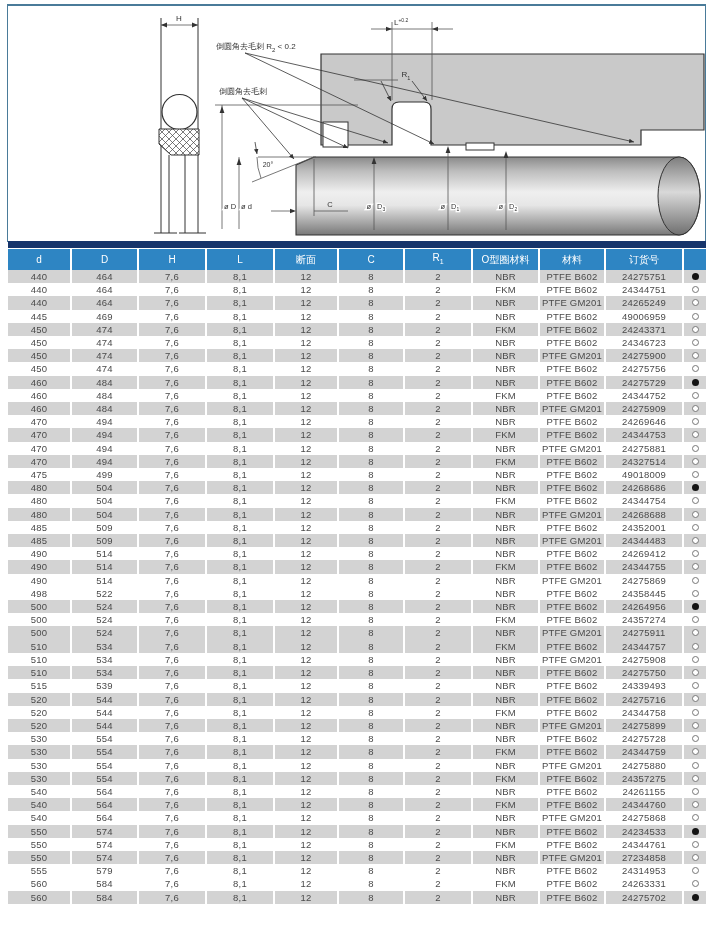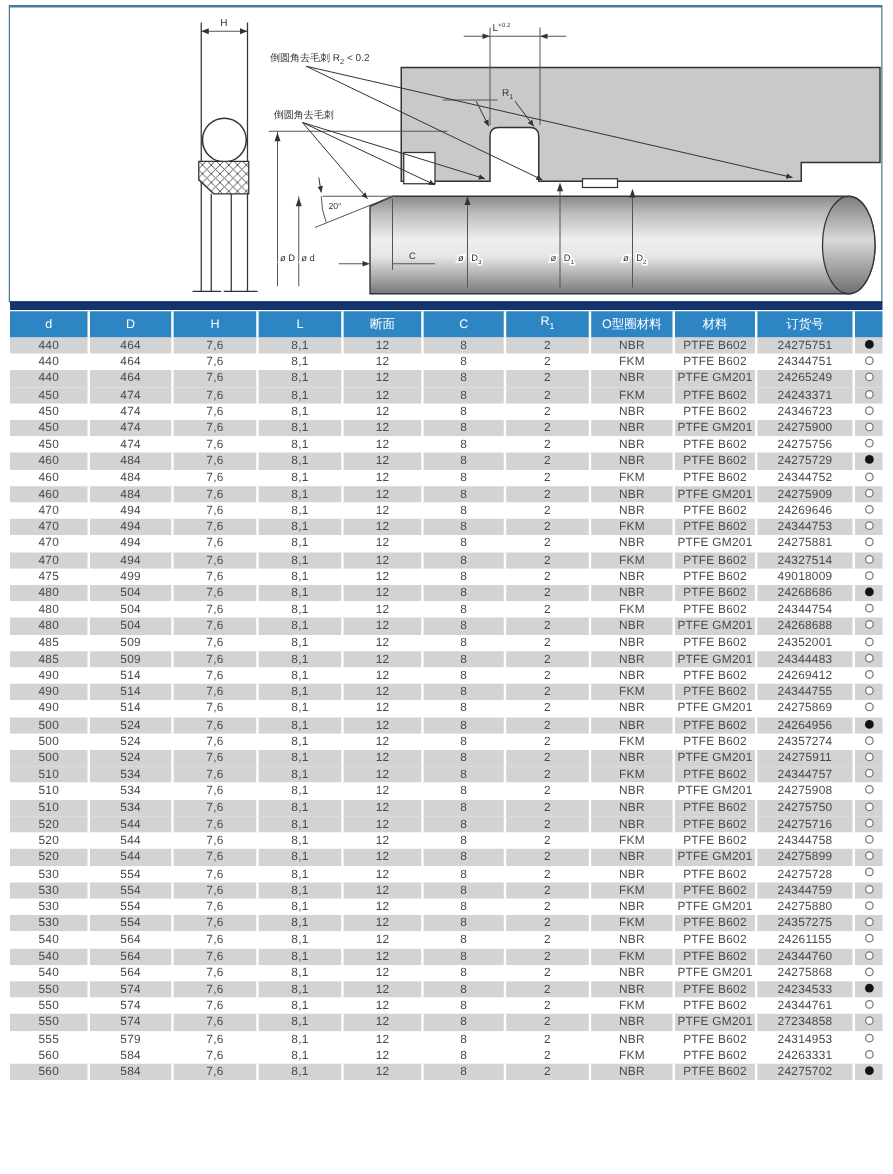--- a/index.html
+++ b/index.html
@@ -213,20 +213,33 @@
             <td>7,6</td>
             <td>8,1</td>
             <td>12</td>
             <td>8</td>
             <td>2</td>
             <td>NBR</td>
             <td>PTFE GM201</td>
             <td>24265249</td>
             <td><span class="dot dot-open"></span></td>
           </tr>
+          <tr class="r-even">
+            <td>445</td>
+            <td>469</td>
+            <td>7,6</td>
+            <td>8,1</td>
+            <td>12</td>
+            <td>8</td>
+            <td>2</td>
+            <td>NBR</td>
+            <td>PTFE B602</td>
+            <td>49006959</td>
+            <td><span class="dot dot-open"></span></td>
+          </tr>
           <tr class="r-odd">
             <td>450</td>
             <td>474</td>
             <td>7,6</td>
             <td>8,1</td>
             <td>12</td>
             <td>8</td>
             <td>2</td>
             <td>FKM</td>
             <td>PTFE B602</td>
@@ -473,20 +486,33 @@
             <td>7,6</td>
             <td>8,1</td>
             <td>12</td>
             <td>8</td>
             <td>2</td>
             <td>NBR</td>
             <td>PTFE GM201</td>
             <td>24275869</td>
             <td><span class="dot dot-open"></span></td>
           </tr>
+          <tr class="r-even">
+            <td>498</td>
+            <td>522</td>
+            <td>7,6</td>
+            <td>8,1</td>
+            <td>12</td>
+            <td>8</td>
+            <td>2</td>
+            <td>NBR</td>
+            <td>PTFE B602</td>
+            <td>24358445</td>
+            <td><span class="dot dot-open"></span></td>
+          </tr>
           <tr class="r-odd">
             <td>500</td>
             <td>524</td>
             <td>7,6</td>
             <td>8,1</td>
             <td>12</td>
             <td>8</td>
             <td>2</td>
             <td>NBR</td>
             <td>PTFE B602</td>
@@ -549,20 +575,33 @@
             <td>510</td>
             <td>534</td>
             <td>7,6</td>
             <td>8,1</td>
             <td>12</td>
             <td>8</td>
             <td>2</td>
             <td>NBR</td>
             <td>PTFE B602</td>
             <td>24275750</td>
+            <td><span class="dot dot-open"></span></td>
+          </tr>
+          <tr class="r-even">
+            <td>515</td>
+            <td>539</td>
+            <td>7,6</td>
+            <td>8,1</td>
+            <td>12</td>
+            <td>8</td>
+            <td>2</td>
+            <td>NBR</td>
+            <td>PTFE B602</td>
+            <td>24339493</td>
             <td><span class="dot dot-open"></span></td>
           </tr>
           <tr class="r-odd">
             <td>520</td>
             <td>544</td>
             <td>7,6</td>
             <td>8,1</td>
             <td>12</td>
             <td>8</td>
             <td>2</td>

